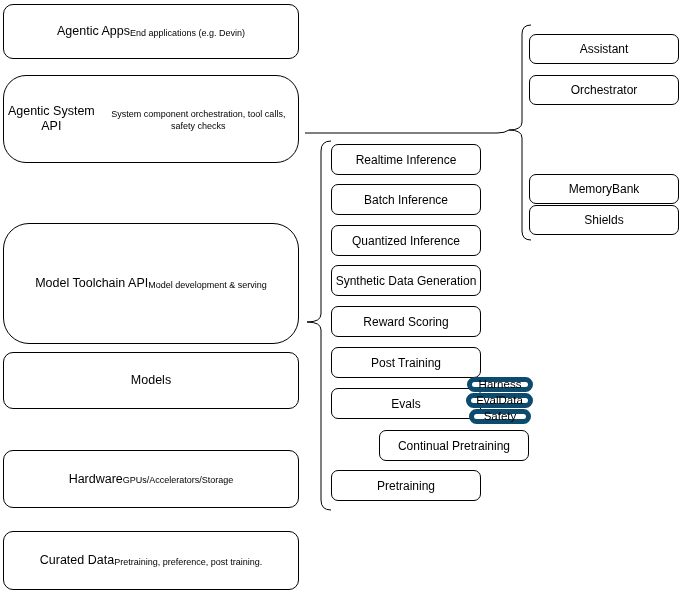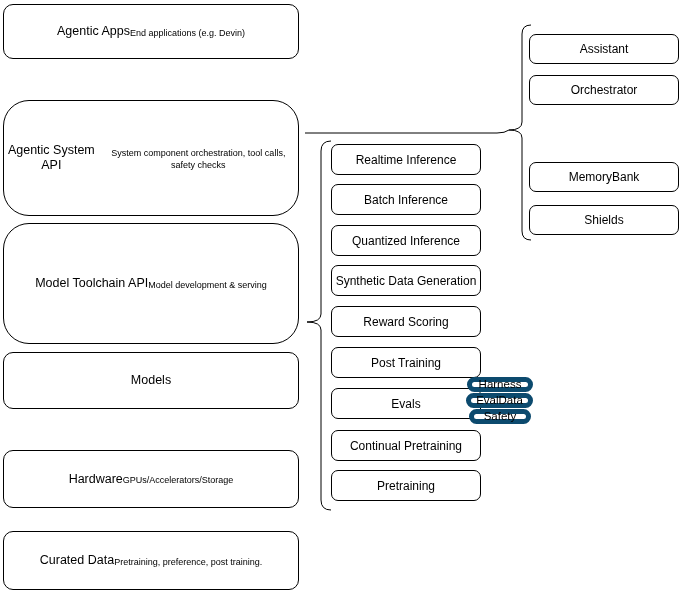--- a/index.html
+++ b/index.html
@@ -41,54 +41,54 @@
   }
   .node .subtitle {
     font-size: 9px;
     line-height: 12px;
     margin-top: 2px;
   }
   .lbox { left: 3px; width: 296px; }
   .r-small { border-radius: 10px; }
   .r-big { border-radius: 26px; }
   .lbox-0 { top: 4px;   height: 55px; }
-  .lbox-1 { top: 100px;  height: 116px; }
+  .lbox-1 { top: 75px;  height: 88px; border-radius: 23px; }
   .lbox-2 { top: 223px; height: 121px; }
   .lbox-3 { top: 352px; height: 57px; }
   .lbox-4 { top: 450px; height: 58px; }
   .lbox-5 { top: 531px; height: 59px; }
 
   .mbox {
     left: 331px;
     width: 150px;
     height: 31px;
     border-radius: 7px;
     font-size: 12px;
   }
   .mbox-0 { top: 144px; }
   .mbox-1 { top: 184px; }
   .mbox-2 { top: 225px; }
   .mbox-3 { top: 265px; }
   .mbox-4 { top: 306px; }
   .mbox-5 { top: 347px; }
   .mbox-6 { top: 388px; }
-  .mbox-7 { top: 430px; }
+  .mbox-7 { top: 430px; margin-left: 48px; }
   .mbox-8 { top: 470px; }
 
   .rbox {
     left: 529px;
     width: 150px;
     height: 30px;
     border-radius: 7px;
     font-size: 12px;
   }
   .rbox-0 { top: 34px; }
   .rbox-1 { top: 75px; }
   .rbox-2 { top: 118px; }
-  .rbox-3 { top: 162px; }
+  .rbox-3 { top: 174px; }
   .rbox-4 { top: 205px; }
 
   .pill {
     position: absolute;
     box-sizing: border-box;
     border: 5px solid #0c4a6e;
     background: #ffffff;
     border-radius: 8px;
     font-size: 11.5px;
     line-height: 13px;

